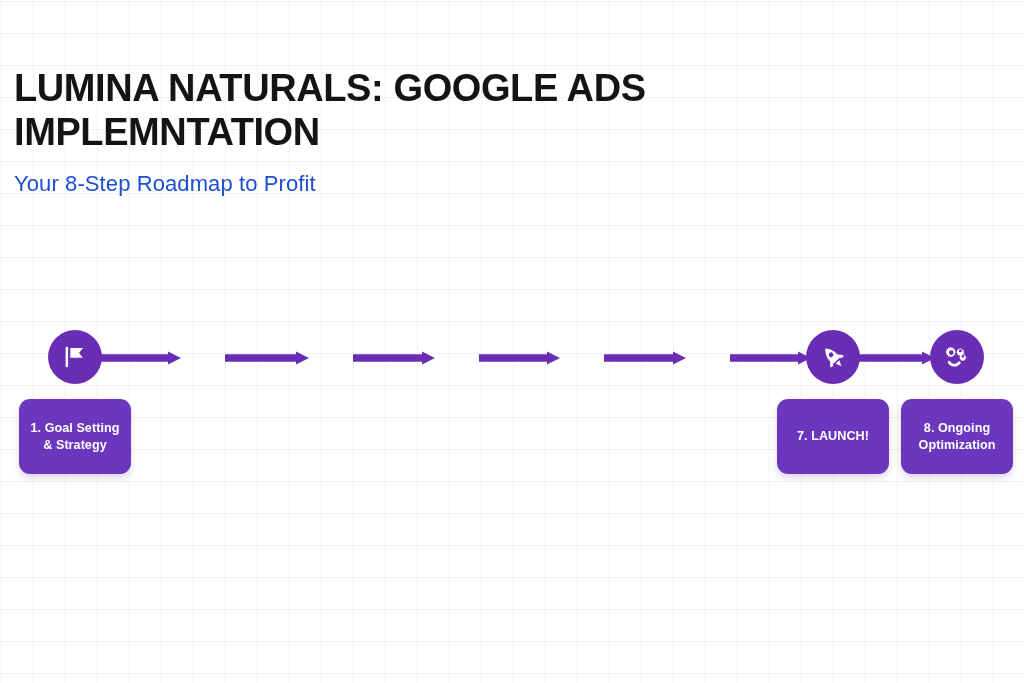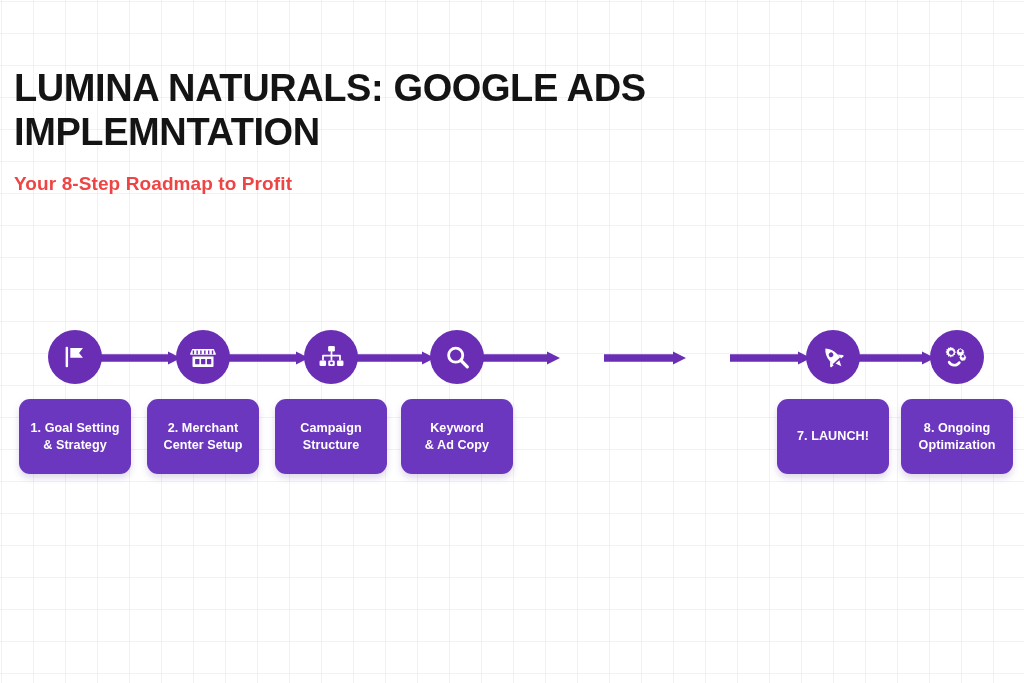--- a/index.html
+++ b/index.html
@@ -35,24 +35,24 @@
     font-size: 38px;
     line-height: 44px;
     font-weight: bold;
     letter-spacing: -0.4px;
     color: #141414;
     max-width: 700px;
   }
 
   .subtitle {
     margin-top: 18px;
-    font-size: 19px;
+    font-size: 22px;
     line-height: 24px;
-    font-weight: 700;
-    color: #ef4444;
+    font-weight: 400;
+    color: #1d4ed8;
     letter-spacing: 0.1px;
   }
 
   
   .roadmap {
     position: absolute;
     left: 0;
     top: 330px;
     width: 868px;
     height: 160px;
@@ -134,85 +134,29 @@
       <div class="label-box">
         <div class="label-text">1. Goal Setting
 &amp; Strategy</div>
       </div>
     </div>
     <div class="arrow" style="left: 97px; width: 84px;">
       <svg width="84" height="14" viewBox="0 0 84 14">
       <path d="M0 3.3 H71 V0.4 L84 7 L71 13.6 V10.7 H0 Z" fill="#6a2eb5"></path>
     </svg>
     </div>
-    <div class="step" style="left: 147px;">
-      <div class="circle">
-        <span>
-          <svg width="30" height="30" viewBox="0 0 32 32" fill="none">
-      <path d="M4.5 7.5h23l2.2 5.1c.2.5-.2 1.1-.8 1.1H3.1c-.6 0-1-.6-.8-1.1z" fill="#fff"></path>
-      <rect x="5" y="9" width="1.5" height="4" fill="#6a2eb5"></rect>
-      <rect x="9" y="9" width="1.5" height="4" fill="#6a2eb5"></rect>
-      <rect x="13" y="9" width="1.5" height="4" fill="#6a2eb5"></rect>
-      <rect x="17.2" y="9" width="1.5" height="4" fill="#6a2eb5"></rect>
-      <rect x="21.3" y="9" width="1.5" height="4" fill="#6a2eb5"></rect>
-      <rect x="25.4" y="9" width="1.5" height="4" fill="#6a2eb5"></rect>
-      <path d="M4.8 15.4h22.4v10.4c0 .5-.4.9-.9.9H5.7c-.5 0-.9-.4-.9-.9z" fill="#fff"></path>
-      <rect x="7.6" y="18" width="4.6" height="5.6" rx="0.5" fill="#6a2eb5"></rect>
-      <rect x="13.9" y="18" width="4.6" height="5.6" rx="0.5" fill="#6a2eb5"></rect>
-      <rect x="20.2" y="18" width="4.6" height="5.6" rx="0.5" fill="#6a2eb5"></rect>
-    </svg>
-        </span>
-      </div>
-      <div class="label-box">
-        <div class="label-text">2. Merchant
-Center Setup</div>
-      </div>
-    </div>
     <div class="arrow" style="left: 225px; width: 84px;">
       <svg width="84" height="14" viewBox="0 0 84 14">
       <path d="M0 3.3 H71 V0.4 L84 7 L71 13.6 V10.7 H0 Z" fill="#6a2eb5"></path>
     </svg>
     </div>
-    <div class="step" style="left: 275px;">
-      <div class="circle">
-        <span>
-          <svg width="29" height="29" viewBox="0 0 32 32" fill="none">
-      <rect x="12.3" y="3.3" width="7.4" height="6.2" rx="1.4" fill="#fff"></rect>
-      <path d="M16 9.8v4.1M6.6 18.4v-4.5h18.8v4.5" stroke="#fff" stroke-width="1.9" stroke-linecap="round" stroke-linejoin="round" fill="none"></path>
-      <path d="M16 13.9v4.6" stroke="#fff" stroke-width="1.9" stroke-linecap="round"></path>
-      <rect x="2.8" y="19.2" width="7.2" height="6.1" rx="1.4" fill="#fff"></rect>
-      <rect x="12.4" y="19.2" width="7.2" height="6.1" rx="1.4" fill="#fff"></rect>
-      <rect x="22" y="19.2" width="7.2" height="6.1" rx="1.4" fill="#fff"></rect>
-      <circle cx="16" cy="22.2" r="1.6" fill="#6a2eb5"></circle>
-    </svg>
-        </span>
-      </div>
-      <div class="label-box">
-        <div class="label-text">Campaign
-Structure</div>
-      </div>
-    </div>
     <div class="arrow" style="left: 353px; width: 82px;">
       <svg width="82" height="14" viewBox="0 0 82 14">
       <path d="M0 3.3 H69 V0.4 L82 7 L69 13.6 V10.7 H0 Z" fill="#6a2eb5"></path>
     </svg>
-    </div>
-    <div class="step" style="left: 401px;">
-      <div class="circle">
-        <span>
-          <svg width="29" height="29" viewBox="0 0 32 32" fill="none">
-      <circle cx="14" cy="13.4" r="7.8" stroke="#fff" stroke-width="3.1" fill="none"></circle>
-      <path d="M19.8 19.3l7 7" stroke="#fff" stroke-width="3.6" stroke-linecap="round"></path>
-    </svg>
-        </span>
-      </div>
-      <div class="label-box">
-        <div class="label-text">Keyword
-&amp; Ad Copy</div>
-      </div>
     </div>
     <div class="arrow" style="left: 479px; width: 81px;">
       <svg width="81" height="14" viewBox="0 0 81 14">
       <path d="M0 3.3 H68 V0.4 L81 7 L68 13.6 V10.7 H0 Z" fill="#6a2eb5"></path>
     </svg>
     </div>
     <div class="arrow" style="left: 604px; width: 82px;">
       <svg width="82" height="14" viewBox="0 0 82 14">
       <path d="M0 3.3 H69 V0.4 L82 7 L69 13.6 V10.7 H0 Z" fill="#6a2eb5"></path>
     </svg>

